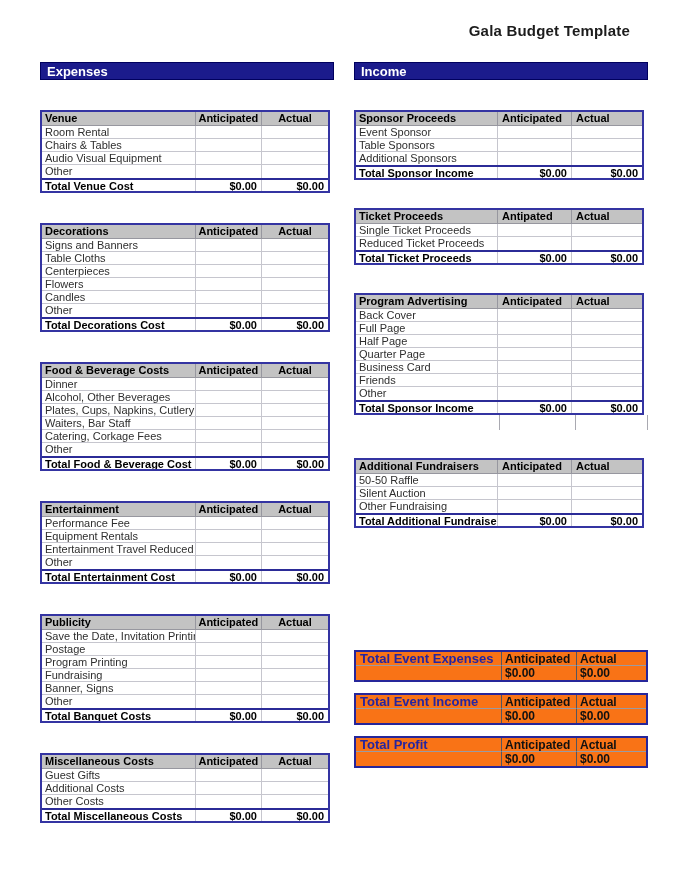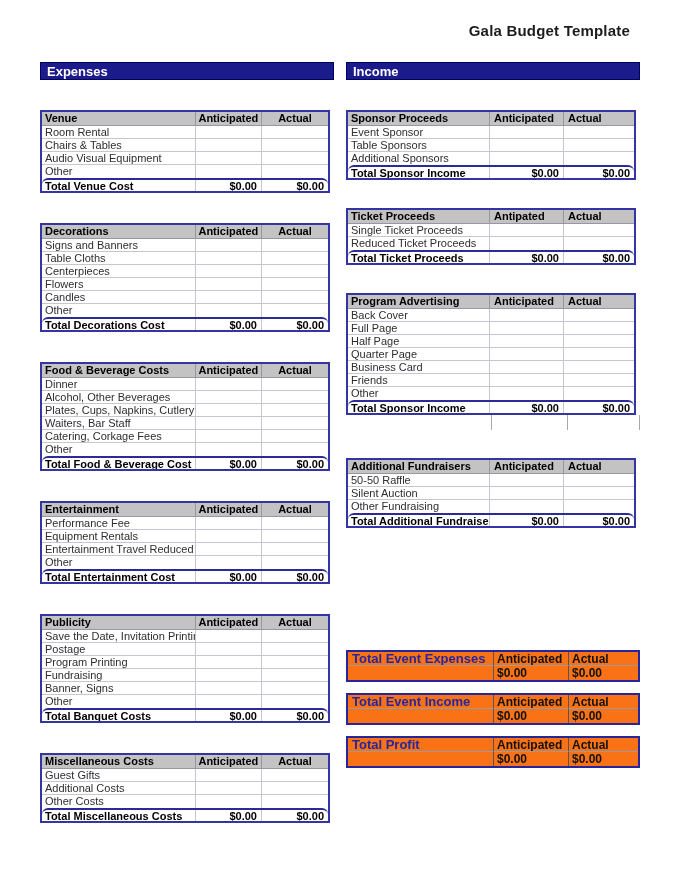--- a/index.html
+++ b/index.html
@@ -12,40 +12,40 @@
   *{box-sizing:border-box;margin:0;padding:0;}
   html,body{background:#ffffff;}
   .page{
     position:relative;width:692px;height:895px;background:#ffffff;
     font-family:"Liberation Sans",sans-serif;overflow:hidden;
   }
   .doc-title{
     position:absolute;top:22px;right:62px;
     font-size:15px;font-weight:bold;color:#1c1c1c;letter-spacing:0.2px;
   }
-  .columns{position:absolute;top:62px;left:40px;display:flex;gap:12px;}
+  .columns{position:absolute;top:62px;left:40px;display:flex;gap:20px;}
   .col{width:294px;}
   .section-bar{
     width:294px;height:18px;background:var(--navy);
     color:#ffffff;font-size:13px;font-weight:bold;line-height:17px;
     padding-left:6px;border:1px solid #00005e;
   }
   .budget-table{
     width:290px;border:2px solid var(--tborder);background:#fff;
   }
   .left-col .budget-table{--w1:156px;--w2:67px;--w3:67px;margin-top:30px;}
   .right-col .budget-table{--w1:144px;--w2:75px;--w3:71px;margin-top:28px;}
   .left-col .budget-table:first-child,
   .right-col .budget-table:first-child{margin-top:30px;}
   .t-row{display:flex;height:13px;line-height:12px;font-size:11px;}
   .t-head{height:14px;line-height:13px;background:var(--headfill);
     font-weight:bold;color:#000;border-bottom:1px solid #97979f;}
   .t-data{border-bottom:1px solid var(--grid);color:#2e2e2e;}
   .t-data:nth-last-child(2){border-bottom:none;}
-  .t-total{border-top:2px solid #2b2b97;font-weight:bold;color:#000;border-radius:6px;}
+  .t-total{border-top:2px solid #2b2b97;font-weight:bold;color:#000;}
   .c1{width:var(--w1);border-right:1px solid var(--grid);padding-left:3px;overflow:hidden;white-space:nowrap;}
   .c2{width:var(--w2);border-right:1px solid var(--grid);overflow:hidden;}
   .c3{width:var(--w3);overflow:hidden;}
   .t-head .c1{border-right:1px solid #97979f;}
   .t-head .c2{border-right:1px solid #97979f;}
   .left-col .head-col{text-align:center;}
   .right-col .head-col{text-align:left;padding-left:4px;}
   .money{text-align:right;padding-right:4px;font-weight:bold;}
   .ghost-row{width:294px;height:15px;display:flex;}
   .ghost-row .g1{width:146px;border-right:1px solid #a9a9b1;}

